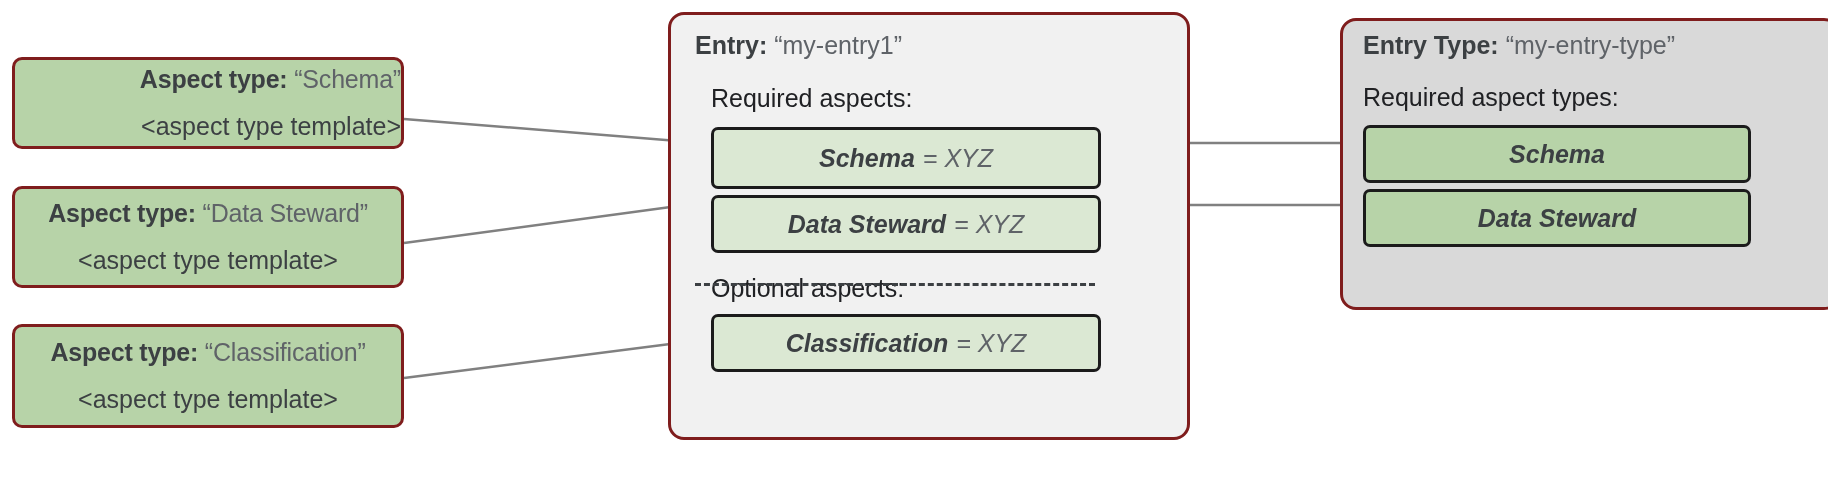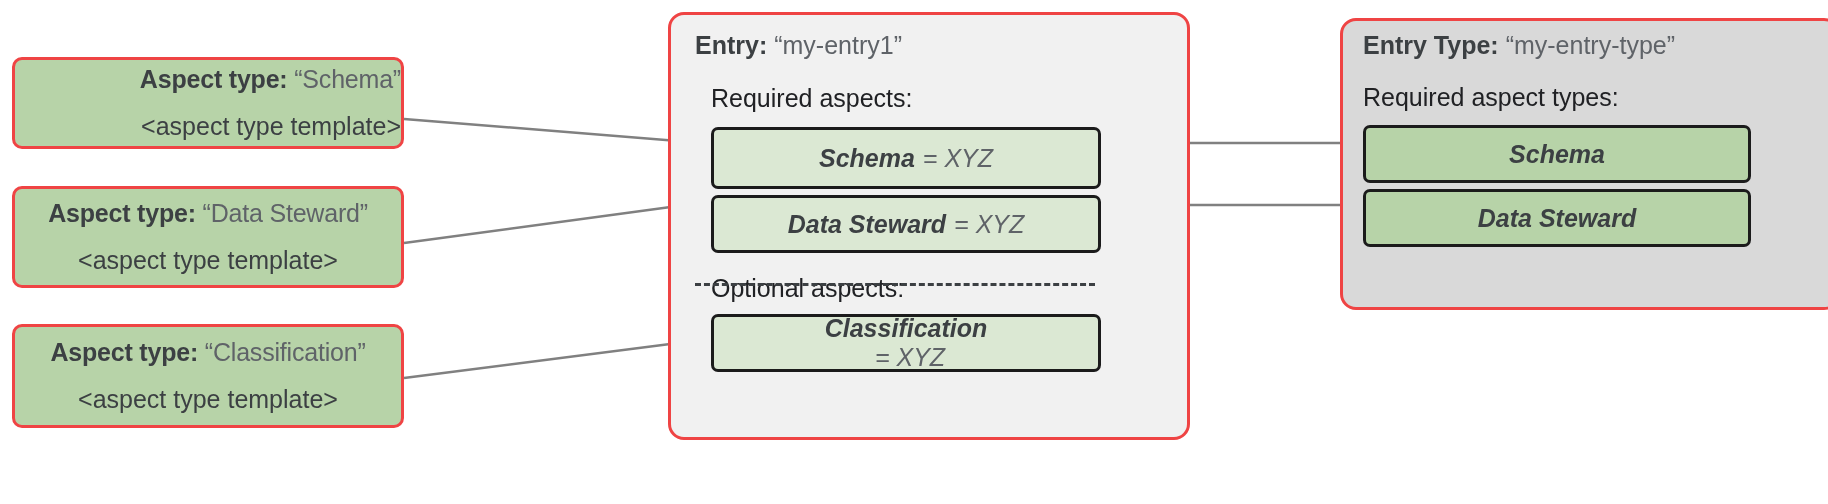--- a/index.html
+++ b/index.html
@@ -11,21 +11,21 @@
   }
   #stage{position:relative;width:1828px;height:504px;}
 
   
   #links{position:absolute;left:0;top:0;width:1828px;height:504px;z-index:1;}
 
   
   .box{
     position:absolute;
     box-sizing:border-box;
-    border:3px solid #ef4444;
+    border:3px solid #7f1d1d;
     border-radius:10px;
     z-index:2;
   }
 
   
   .aspect-card{
     background:#b7d3a8;
     display:flex;
     flex-direction:column;
     align-items:center;
@@ -147,21 +147,21 @@
 
     <div class="chip light" style="left:40px;top:180px;width:390px;height:58px;">
       <b>Data Steward</b>
       <span class="eq">= XYZ</span>
     </div>
 
     <div class="divider" style="left:24px;top:268px;width:400px;"></div>
 
     <div class="section-label" style="left:40px;top:259px;">Optional aspects:</div>
 
-    <div class="chip light" style="left:40px;top:299px;width:390px;height:58px;flex-direction:column;">
+    <div class="chip light" style="left:40px;top:299px;width:390px;height:58px;">
       <b>Classification</b>
       <span class="eq">= XYZ</span>
     </div>
   </div>
 
   <div class="box panel" id="entry-type-panel">
 
     <div class="panel-title" style="left:20px;top:10px;">
       <b>Entry Type:</b>
       <span>“my-entry-type”</span>

